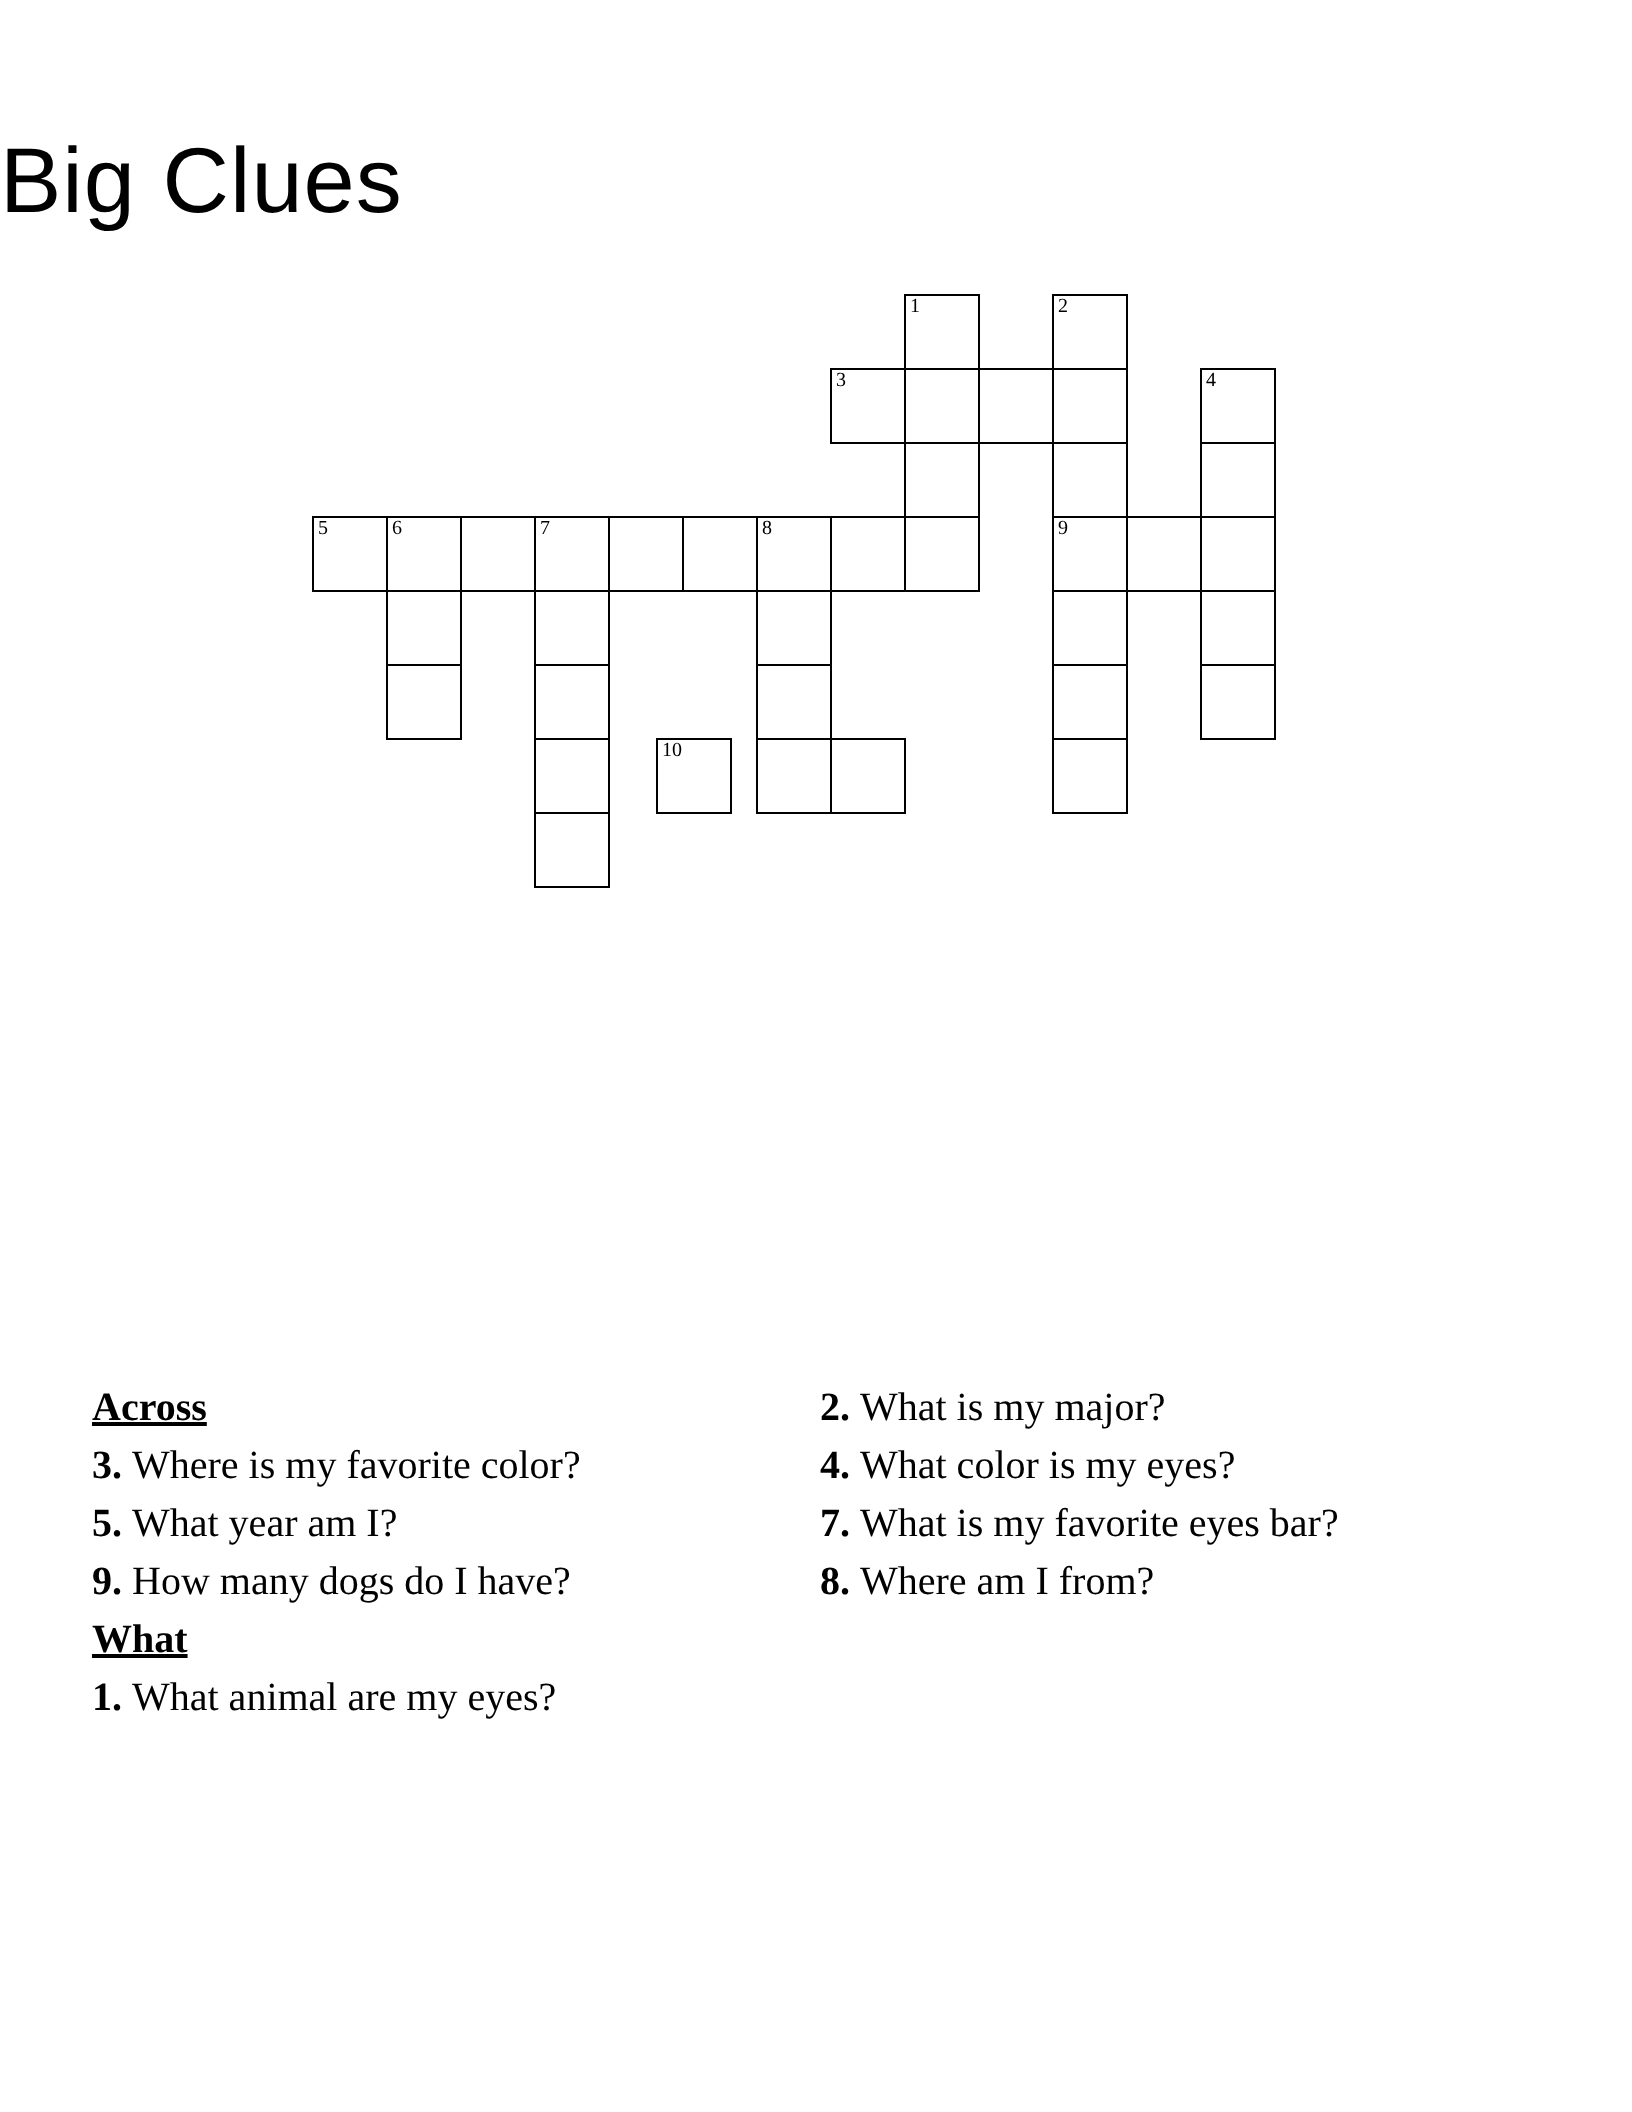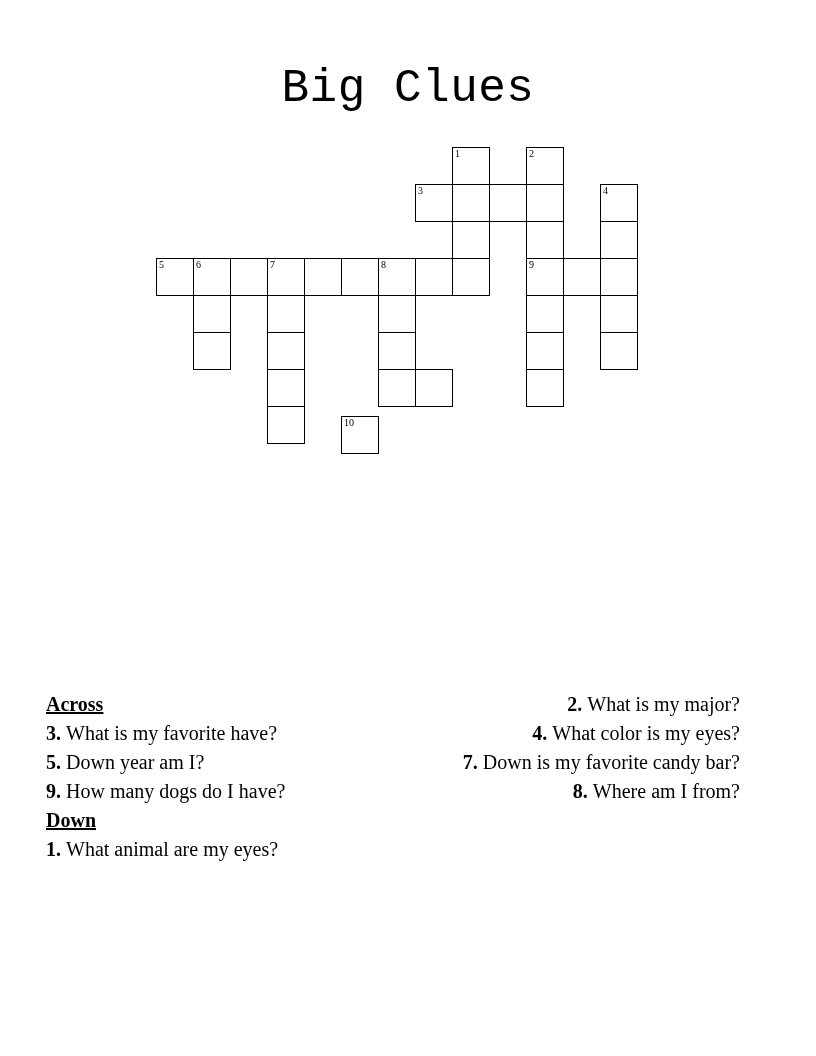--- a/index.html
+++ b/index.html
@@ -13,24 +13,24 @@
     position: relative;
     font-family: "Liberation Serif", serif;
     color: #000000;
     overflow: hidden;
   }
   #page-title {
     position: absolute;
     top: 32px;
     left: 0;
     width: 816px;
-    text-align: center;
+    text-align: left;
     font-size: 46px;
     font-weight: normal;
-    font-family: Liberation Mono, monospace;
+    font-family: Liberation Sans, sans-serif;
     letter-spacing: 0.5px;
   }
 
   
   #grid {
     position: absolute;
     left: 0;
     top: 0;
     width: 816px;
     height: 520px;
@@ -61,21 +61,21 @@
     height: 300px;
     padding-left: 24px;
   }
   .clue-col {
     position: absolute;
     top: 0;
     font-size: 20px;
     line-height: 29px;
   }
   #col-left { left: 46px; width: 340px; }
-  #col-right { left: 410px; width: 330px; text-align: right; }
+  #col-right { left: 410px; width: 330px; }
 
   .section-head {
     font-weight: bold;
     text-decoration: underline;
     display: block;
   }
   .clue {
     display: block;
   }
   .clue .n {
@@ -132,37 +132,37 @@
     <div class="cell" style="left: 267px; top: 295px;"></div>
     <div class="cell" style="left: 378px; top: 295px;"></div>
     <div class="cell" style="left: 526px; top: 295px;"></div>
     <div class="cell" style="left: 600px; top: 295px;"></div>
     <div class="cell" style="left: 193px; top: 332px;"></div>
     <div class="cell" style="left: 267px; top: 332px;"></div>
     <div class="cell" style="left: 378px; top: 332px;"></div>
     <div class="cell" style="left: 526px; top: 332px;"></div>
     <div class="cell" style="left: 600px; top: 332px;"></div>
     <div class="cell" style="left: 267px; top: 369px;"></div>
-    <div class="cell" style="left: 341px; top: 369px; margin-top: 47px;">
+    <div class="cell" style="left: 328px; top: 369px;">
       <span class="num">10</span>
     </div>
     <div class="cell" style="left: 378px; top: 369px;"></div>
     <div class="cell" style="left: 415px; top: 369px;"></div>
     <div class="cell" style="left: 526px; top: 369px;"></div>
     <div class="cell" style="left: 267px; top: 406px;"></div>
   </div>
 
 <div id="clues">
   <div class="clue-col" id="col-left">
       <span class="section-head">Across</span>
-      <span class="clue"><span class="n">3. </span><span>What is my favorite have?</span></span>
-      <span class="clue"><span class="n">5. </span><span>Down year am I?</span></span>
+      <span class="clue"><span class="n">3. </span><span>Where is my favorite color?</span></span>
+      <span class="clue"><span class="n">5. </span><span>What year am I?</span></span>
       <span class="clue"><span class="n">9. </span><span>How many dogs do I have?</span></span>
-      <span class="section-head">Down</span>
+      <span class="section-head">What</span>
       <span class="clue"><span class="n">1. </span><span>What animal are my eyes?</span></span>
     </div>
   <div class="clue-col" id="col-right">
       <span class="clue"><span class="n">2. </span><span>What is my major?</span></span>
       <span class="clue"><span class="n">4. </span><span>What color is my eyes?</span></span>
-      <span class="clue"><span class="n">7. </span><span>Down is my favorite candy bar?</span></span>
+      <span class="clue"><span class="n">7. </span><span>What is my favorite eyes bar?</span></span>
       <span class="clue"><span class="n">8. </span><span>Where am I from?</span></span>
     </div>
 </div>
 
 </body></html>

